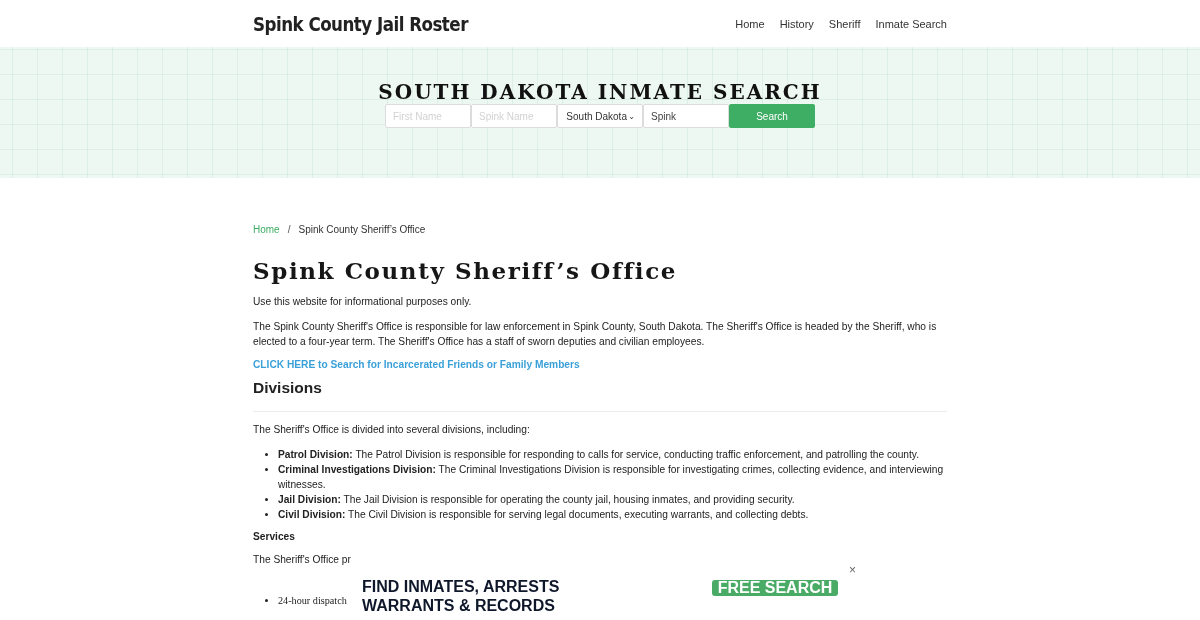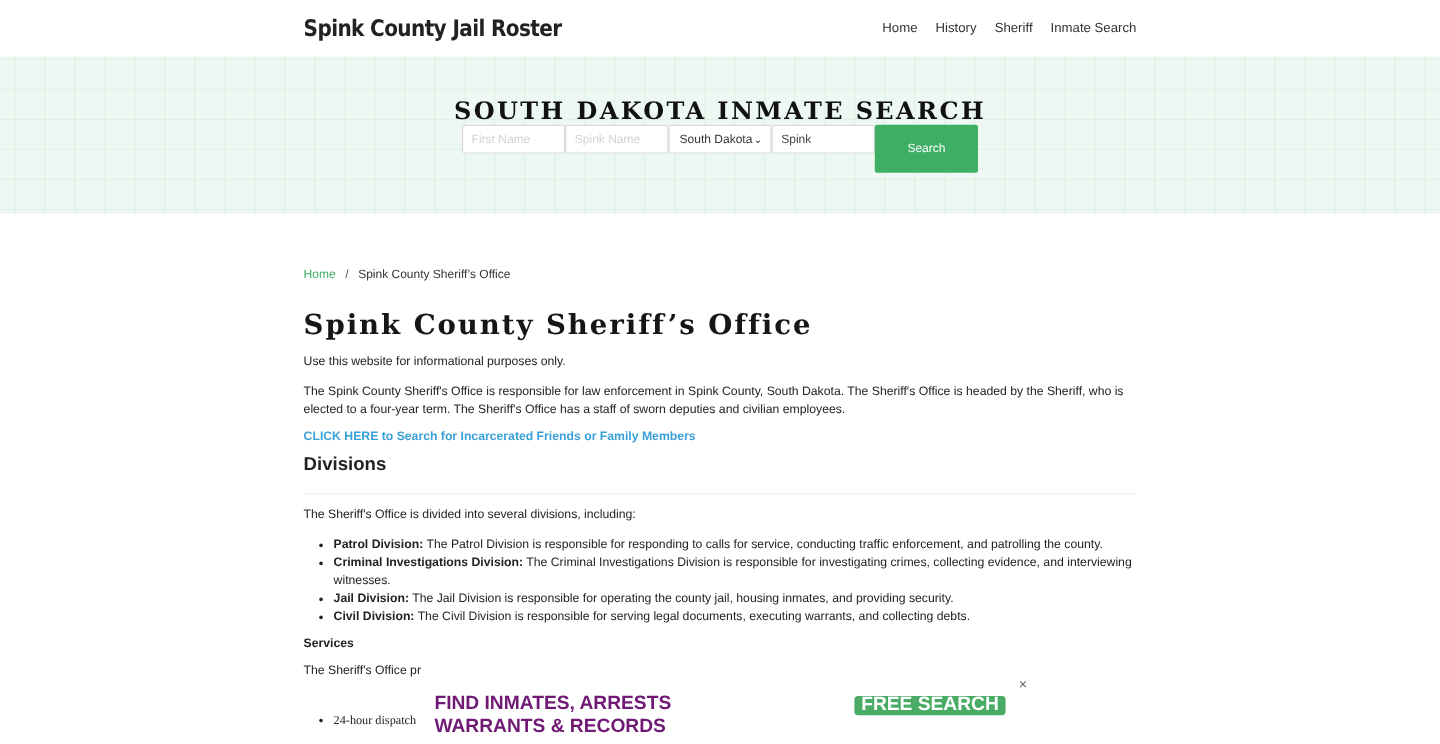--- a/index.html
+++ b/index.html
@@ -16,21 +16,21 @@
       linear-gradient(rgba(190,225,205,0.35) 1px, transparent 1px),
       linear-gradient(90deg, rgba(190,225,205,0.35) 1px, transparent 1px);
     background-size: 25px 25px; background-position: 12px 2px;
     text-align: center; padding-top: 33px; }
   .hero-title { font-family: "DejaVu Serif", serif; font-weight: bold; font-size: 20px; letter-spacing: 2px; color: #111; }
   .search-form { display: flex; justify-content: center; gap: 0; margin-top: 0; }
   .field { width: 86px; height: 24px; border: 1px solid #dcdcdc; border-radius: 2px; background: #fff; font-size: 10px; padding: 0 7px; display: flex; align-items: center; color: #444; font-family: "Liberation Sans", sans-serif; }
   .field.placeholder { color: #d2d2d2; }
   .field.select { justify-content: space-between; color: #333; }
   .chev { font-size: 8px; color: #333; }
-  .btn-search { width: 86px; height: 40px; background: #3dae63; color: #fff; border-radius: 2px; font-size: 10px; display: flex; align-items: center; justify-content: center; border: none; }
+  .btn-search { width: 86px; height: 24px; background: #3dae63; color: #fff; border-radius: 2px; font-size: 10px; display: flex; align-items: center; justify-content: center; border: none; }
 
   .content { padding: 0 253px; }
   .breadcrumb { margin-top: 46px; font-size: 10px; display: flex; gap: 8px; }
   .breadcrumb .home { color: #3dae63; }
   .breadcrumb .sep { color: #555; }
   .breadcrumb .current { color: #333; }
   .page-title { font-family: "DejaVu Serif", serif; font-weight: bold; font-size: 23px; letter-spacing: 1.6px; color: #161616; margin-top: 22px; }
   p.body { font-size: 10.2px; line-height: 15px; color: #222; margin-top: 10px; }
   .p1 { margin-top: 19px; }
   .p2 { margin-top: 10px; }
@@ -38,21 +38,21 @@
   .h2 { font-size: 15.5px; color: #222; margin-top: 9px; font-family: "Liberation Sans", sans-serif; }
   .divider { height: 1px; background: #ececec; margin-top: 14px; }
   .p3 { margin-top: 16px; }
   ul.div-list { margin-top: 10px; padding-left: 25px; font-size: 10.2px; line-height: 15px; color: #222; }
   ul.div-list li { margin-bottom: 0; }
   .services { font-size: 10.2px; font-weight: bold; margin-top: 9px; color: #222; }
   .p4 { margin-top: 15px; }
   ul.svc-list { margin-top: 28px; padding-left: 25px; font-size: 10.2px; color: #222; font-family: Liberation Serif, serif; }
 
   .ad { position: absolute; left: 352px; top: 563px; width: 514px; height: 57px; background: #fff; }
-  .ad-text { position: absolute; left: 10px; top: 14px; font-size: 16px; font-weight: bold; line-height: 19px; color: #701a75; font-family: "Liberation Sans", sans-serif; }
+  .ad-text { position: absolute; left: 10px; top: 14px; font-size: 16px; font-weight: bold; line-height: 19px; color: #0f172a; font-family: "Liberation Sans", sans-serif; }
   .ad-btn { position: absolute; left: 360px; top: 17px; width: 126px; height: 16px; background: #4aab66; color: #fff; font-size: 16px; font-weight: bold; border-radius: 3px; display: flex; align-items: center; justify-content: center; }
   .ad-close { position: absolute; left: 497px; top: 0px; font-size: 12px; color: #666; }
 </style>
 </head>
 <body>
 
 <header class="navbar">
   <div class="brand">Spink County Jail Roster</div>
   <nav class="nav-links">
     <a href="#">Home</a>

